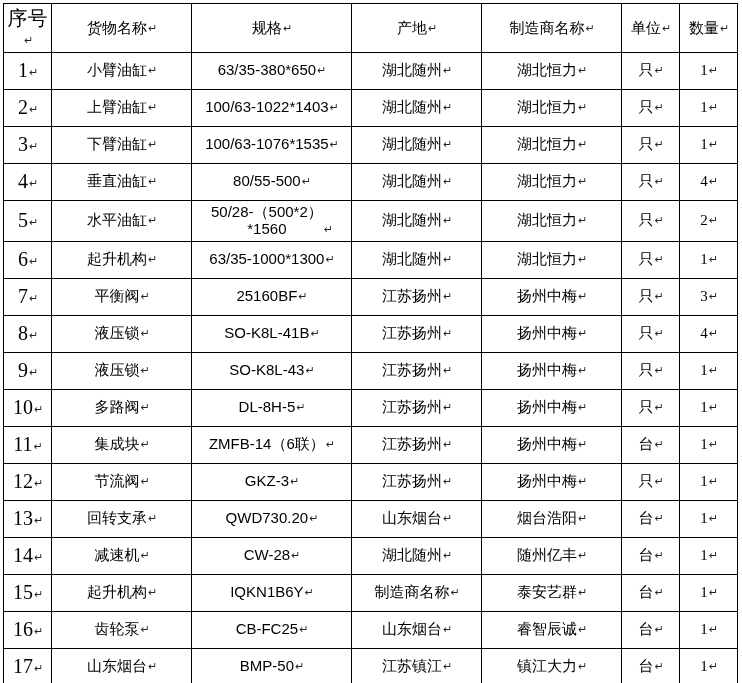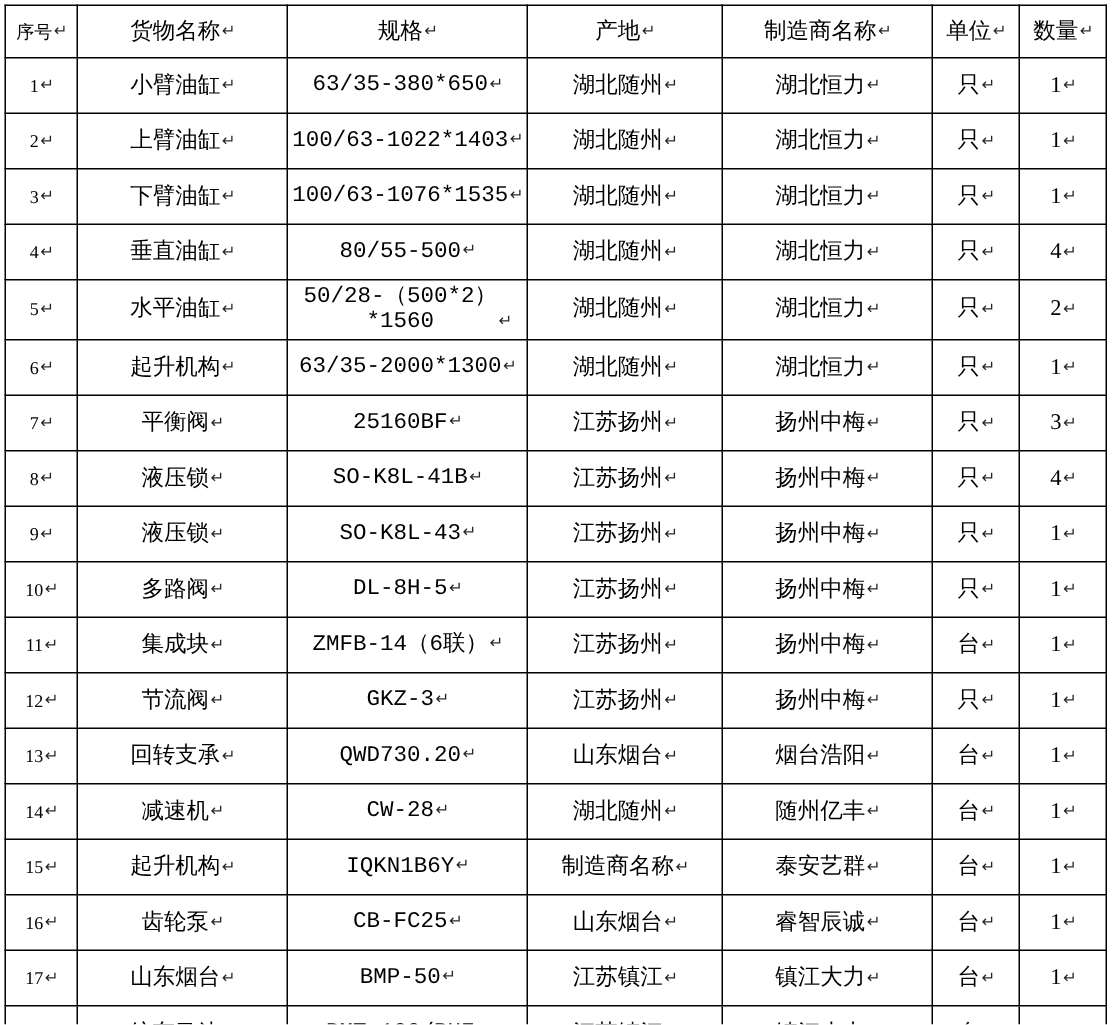--- a/index.html
+++ b/index.html
@@ -59,22 +59,22 @@
   
   .pmark {
     font-family: "Liberation Sans", sans-serif;
     font-size: 11px;
     color: #000000;
     position: relative;
     top: -1px;
     left: 1px;
     opacity: 0.85;
   }
-  td.idx .cell-inner { font-size: 12px; }
-  td.spec .cell-inner { font-family: Liberation Mono, monospace; }
+  td.idx .cell-inner { font-size: 20px; }
+  td.spec .cell-inner { font-family: Liberation Sans, sans-serif; }
   .two-line { line-height: 1.15; }
 </style>
 </head>
 <body>
 
 <div class="page">
   <table class="goods-table">
     <colgroup>
       <col class="c-idx">
         <col class="c-name">
@@ -138,21 +138,21 @@
           <td class="spec"><span class="cell-inner two-line">50/28-（500*2）
 *1560</span><span class="pmark">↵</span></td>
           <td class="origin"><span class="cell-inner">湖北随州</span><span class="pmark">↵</span></td>
           <td class="maker"><span class="cell-inner">湖北恒力</span><span class="pmark">↵</span></td>
           <td class="unit"><span class="cell-inner">只</span><span class="pmark">↵</span></td>
           <td class="qty"><span class="cell-inner">2</span><span class="pmark">↵</span></td>
         </tr>
         <tr>
           <td class="idx"><span class="cell-inner">6</span><span class="pmark">↵</span></td>
           <td class="name"><span class="cell-inner">起升机构</span><span class="pmark">↵</span></td>
-          <td class="spec"><span class="cell-inner">63/35-2000*1300</span><span class="pmark">↵</span></td>
+          <td class="spec"><span class="cell-inner">63/35-1000*1300</span><span class="pmark">↵</span></td>
           <td class="origin"><span class="cell-inner">湖北随州</span><span class="pmark">↵</span></td>
           <td class="maker"><span class="cell-inner">湖北恒力</span><span class="pmark">↵</span></td>
           <td class="unit"><span class="cell-inner">只</span><span class="pmark">↵</span></td>
           <td class="qty"><span class="cell-inner">1</span><span class="pmark">↵</span></td>
         </tr>
         <tr>
           <td class="idx"><span class="cell-inner">7</span><span class="pmark">↵</span></td>
           <td class="name"><span class="cell-inner">平衡阀</span><span class="pmark">↵</span></td>
           <td class="spec"><span class="cell-inner">25160BF</span><span class="pmark">↵</span></td>
           <td class="origin"><span class="cell-inner">江苏扬州</span><span class="pmark">↵</span></td>

